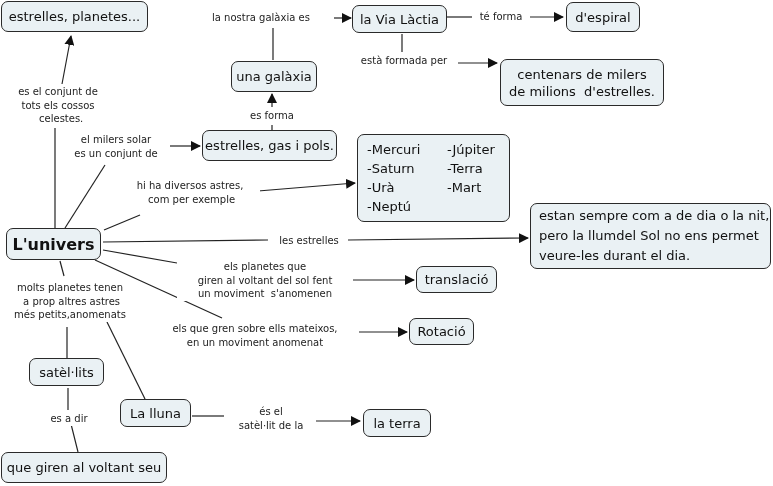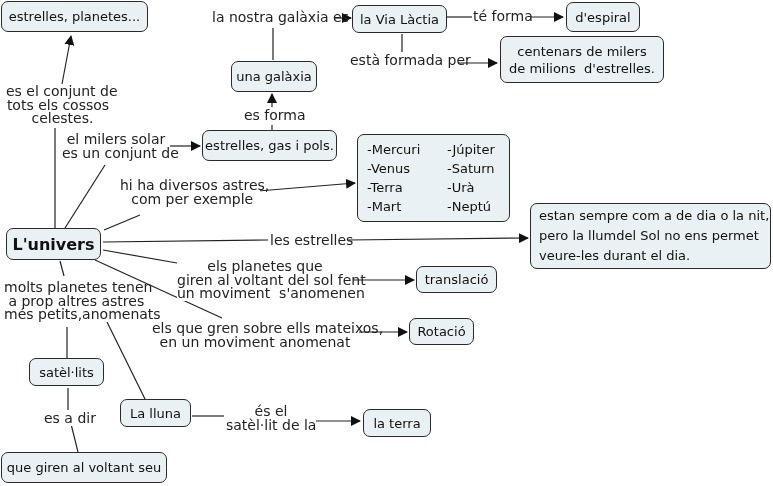--- a/index.html
+++ b/index.html
@@ -9,21 +9,21 @@
   .node {
     position: absolute; box-sizing: border-box;
     background: #eaf1f4; border: 1px solid #2a2a2a; border-radius: 7px;
     font-family: "DejaVu Sans", sans-serif; font-size: 13px; color: #111;
     display: flex; align-items: center; justify-content: center; text-align: center;
     line-height: 17px; white-space: pre; padding: 4px 6px;
   }
   .node.main { font-weight: bold; font-size: 16px; border-width: 1.5px; }
   .node.left { justify-content: flex-start; text-align: left; }
   .label {
-    position: absolute; font-family: "DejaVu Sans", sans-serif; font-size: 14px; color: #222;
+    position: absolute; font-family: "DejaVu Sans", sans-serif; font-size: 10px; color: #222;
     text-align: center; white-space: pre; line-height: 13.5px; background: #fff;
   }
   .planets { display: grid; grid-template-columns: 80px 70px; row-gap: 0; line-height: 19px; }
 </style>
 </head>
 <body>
 
 <svg id="edges" width="773" height="486">
   <defs>
     <marker id="arr" markerWidth="10" markerHeight="10" refX="9" refY="5" orient="auto" markerUnits="userSpaceOnUse">
@@ -71,30 +71,29 @@
     <line x1="71" y1="424" x2="78" y2="452"></line>
 
     <line x1="192" y1="416" x2="224" y2="416"></line>
     <line x1="316" y1="421" x2="360" y2="421" marker-end="url(#arr)"></line>
   </g>
 </svg>
 
 <div class="node" style="left:1px;top:1px;width:147px;height:31px;">estrelles, planetes...</div>
 <div class="node" style="left:352px;top:5px;width:95px;height:28px;">la Via Làctia</div>
 <div class="node" style="left:566px;top:2px;width:74px;height:30px;">d'espiral</div>
-<div class="node" style="left:500px;top:36px;width:164px;height:47px;">centenars de milers
+<div class="node" style="left:500px;top:59px;width:164px;height:47px;">centenars de milers
 de milions  d'estrelles.</div>
 <div class="node" style="left:231px;top:61px;width:86px;height:31px;">una galàxia</div>
 <div class="node" style="left:202px;top:130px;width:135px;height:31px;">estrelles, gas i pols.</div>
 
 <div class="node left" style="left:357px;top:134px;width:153px;height:88px;padding-left:9px;">
   <div class="planets">
     <span>-Mercuri</span>
     <span>-Júpiter</span>
-    <span>-Venus</span>
     <span>-Saturn</span>
     <span>-Terra</span>
     <span>-Urà</span>
     <span>-Mart</span>
     <span>-Neptú</span>
   </div>
 </div>
 
 <div class="node main" style="left:6px;top:228px;width:95px;height:32px;">L'univers</div>
 <div class="node left" style="left:530px;top:203px;width:241px;height:66px;padding-left:8px;line-height:20px;">estan sempre com a de dia o la nit,

